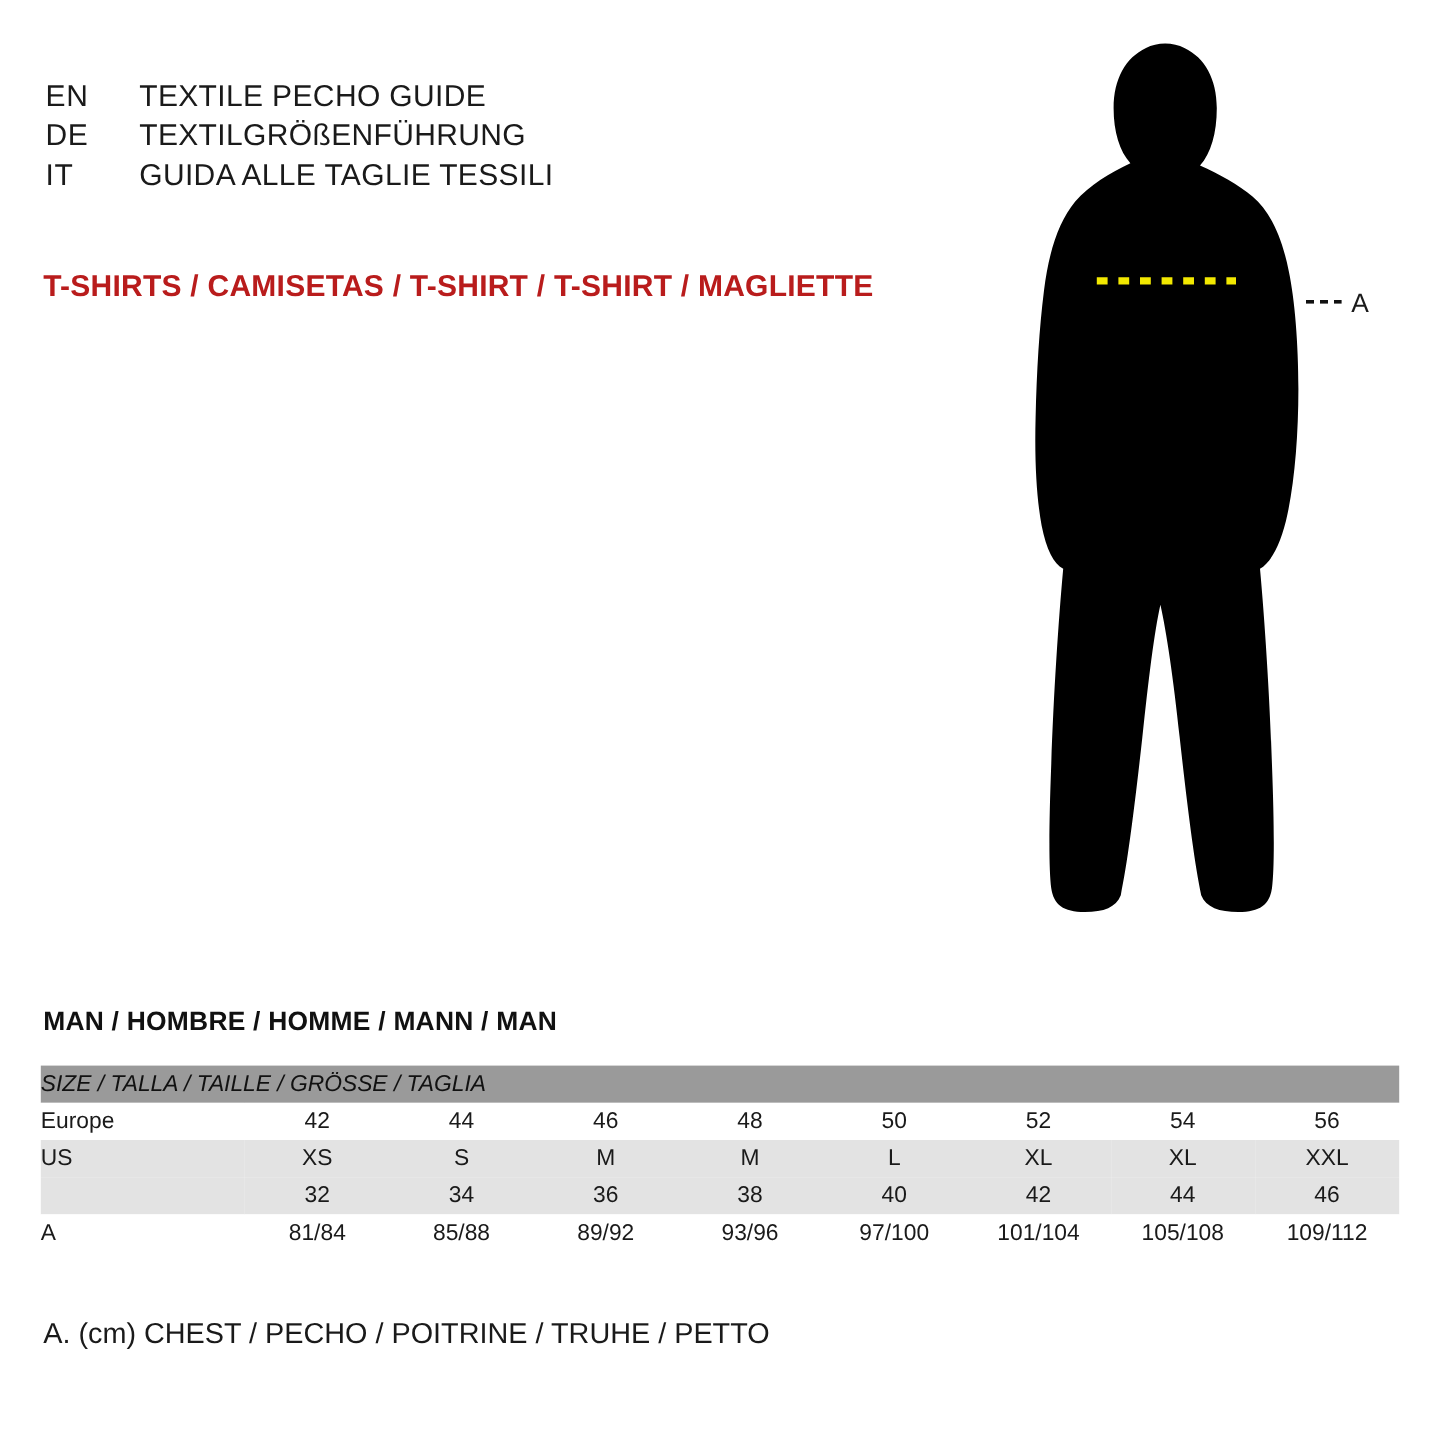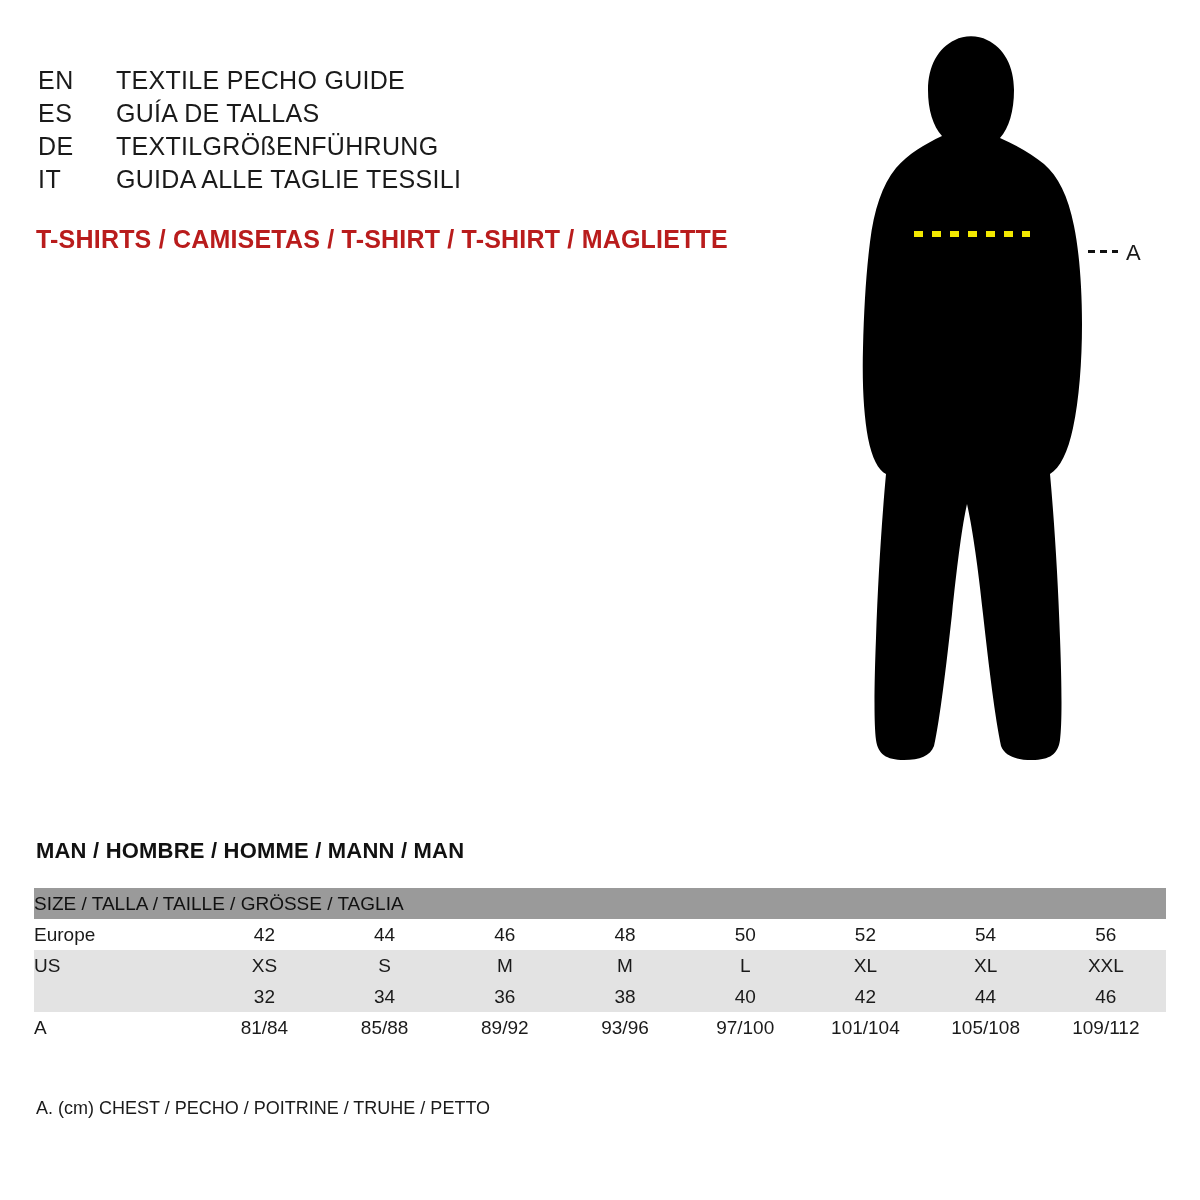--- a/index.html
+++ b/index.html
@@ -113,54 +113,51 @@
   .hdr-row td {
     background: #9a9a9a;
     color: #111;
     font-size: 19px;
     height: 33px;
   }
   .hdr-label {
     padding-left: 10px;
     text-align: left;
     white-space: nowrap;
+    font-style: italic;
   }
   .row-light td { background: #ffffff; }
   .row-grey td { background: #e3e3e3; }
   .row-label {
     padding-left: 10px;
     text-align: left;
     white-space: nowrap;
     width: 170px;
   }
   .cell {
     text-align: center;
     width: 120px;
   }
 
   .footnote {
     position: absolute;
     left: 36px;
     top: 1098px;
-    font-size: 18px;
+    font-size: 24px;
     color: #1a1a1a;
     white-space: nowrap;
   }
 </style>
 </head>
 <body>
 
 <div class="lang-block">
   <div class="lang-row">
     <span class="lang-code">EN</span>
     <span class="lang-text">TEXTILE PECHO GUIDE</span>
-  </div>
-  <div class="lang-row">
-    <span class="lang-code">ES</span>
-    <span class="lang-text">GUÍA DE TALLAS</span>
   </div>
   <div class="lang-row">
     <span class="lang-code">DE</span>
     <span class="lang-text">TEXTILGRÖßENFÜHRUNG</span>
   </div>
   <div class="lang-row">
     <span class="lang-code">IT</span>
     <span class="lang-text">GUIDA ALLE TAGLIE TESSILI</span>
   </div>
 </div>

